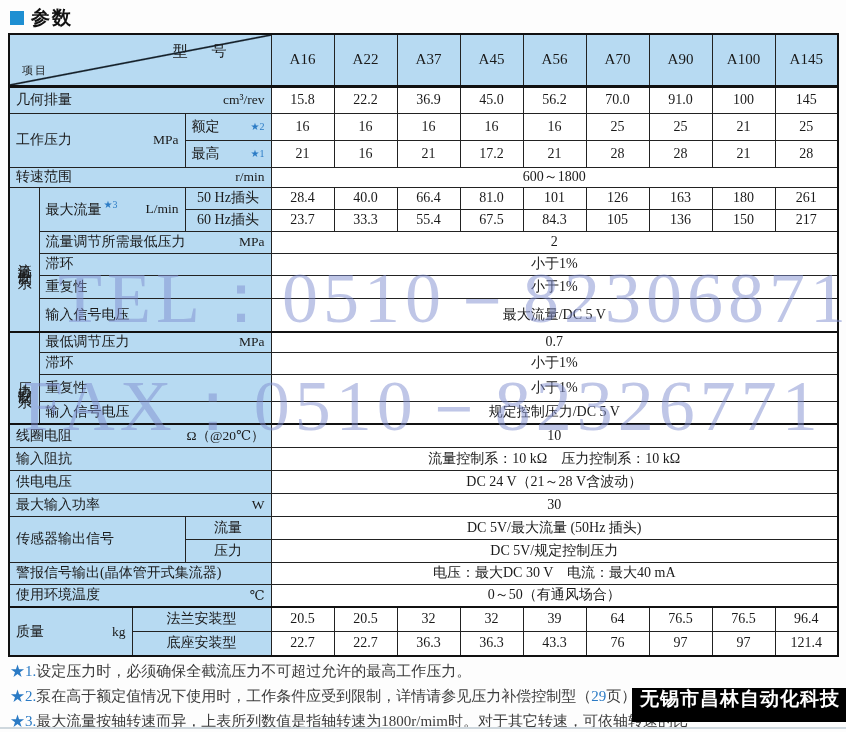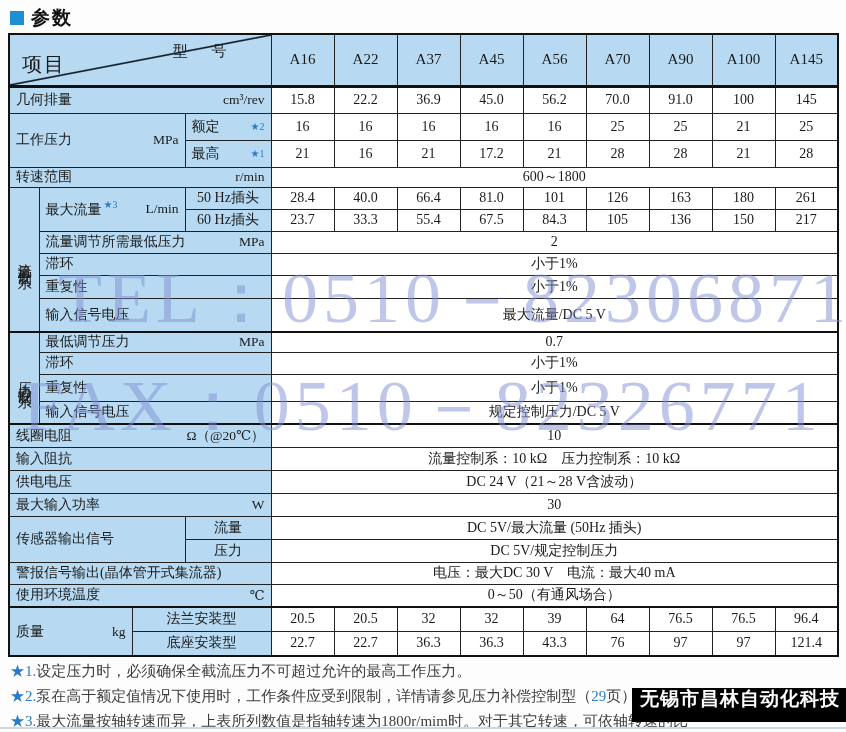--- a/index.html
+++ b/index.html
@@ -33,21 +33,21 @@
   tr.hdr td { border-bottom:3px solid #111; }
   tr.sec td { border-top:2px solid #111; }
   
   td.corner { position:relative; height:52px; padding:8px;
     background:
       linear-gradient(to bottom right,
         rgba(0,0,0,0) calc(50% - 1.4px), #16222c calc(50% - 0.3px),
         #16222c calc(50% + 0.3px), rgba(0,0,0,0) calc(50% + 1.4px)),
       #b7daf2; }
   .corner-model { position:absolute; top:7px; right:34px; letter-spacing:10px; font-size:15px; }
-  .corner-item  { position:absolute; bottom:7px; left:12px; font-size:20px; letter-spacing:2px; }
+  .corner-item  { position:absolute; bottom:7px; left:12px; font-size:11px; letter-spacing:2px; }
   td.model { background:#b7daf2; text-align:center; font-size:15px; }
 
   
   .footnotes { position:absolute; left:10px; top:659px; width:830px;
                font-size:15px; color:#3c3c3c; line-height:25px; white-space:nowrap; }
   .fn-marker { color:#2b7bc5; }
   .fn-link { color:#2b7bc5; }
 
   
   .wm { position:absolute; z-index:6; pointer-events:none;

